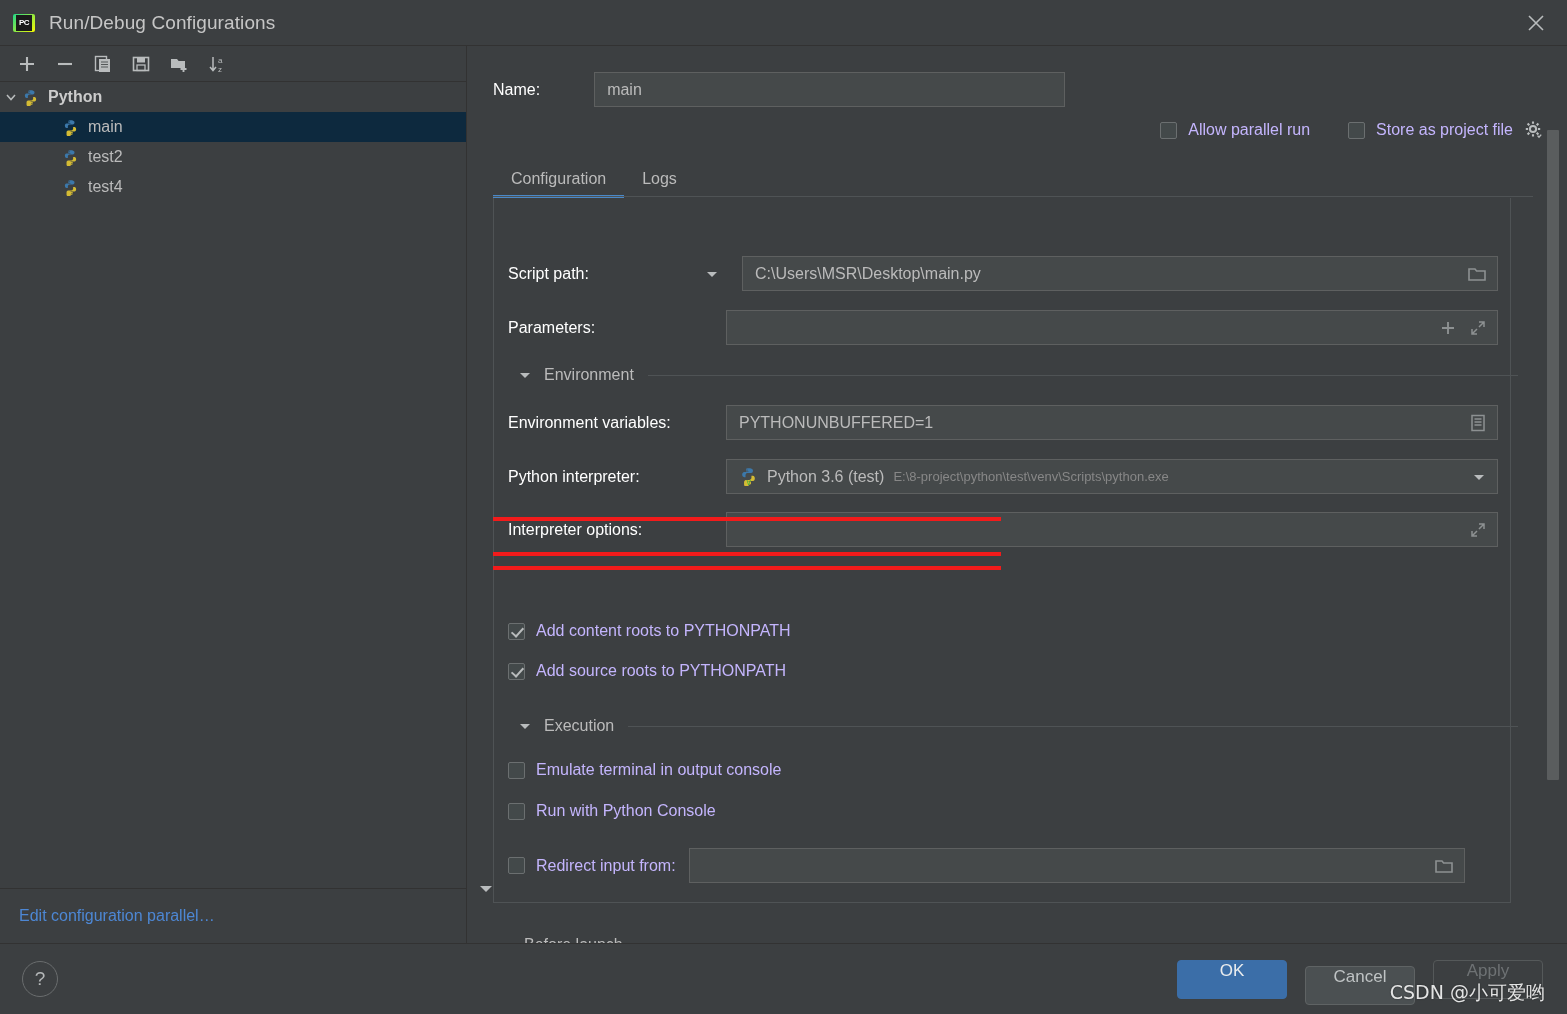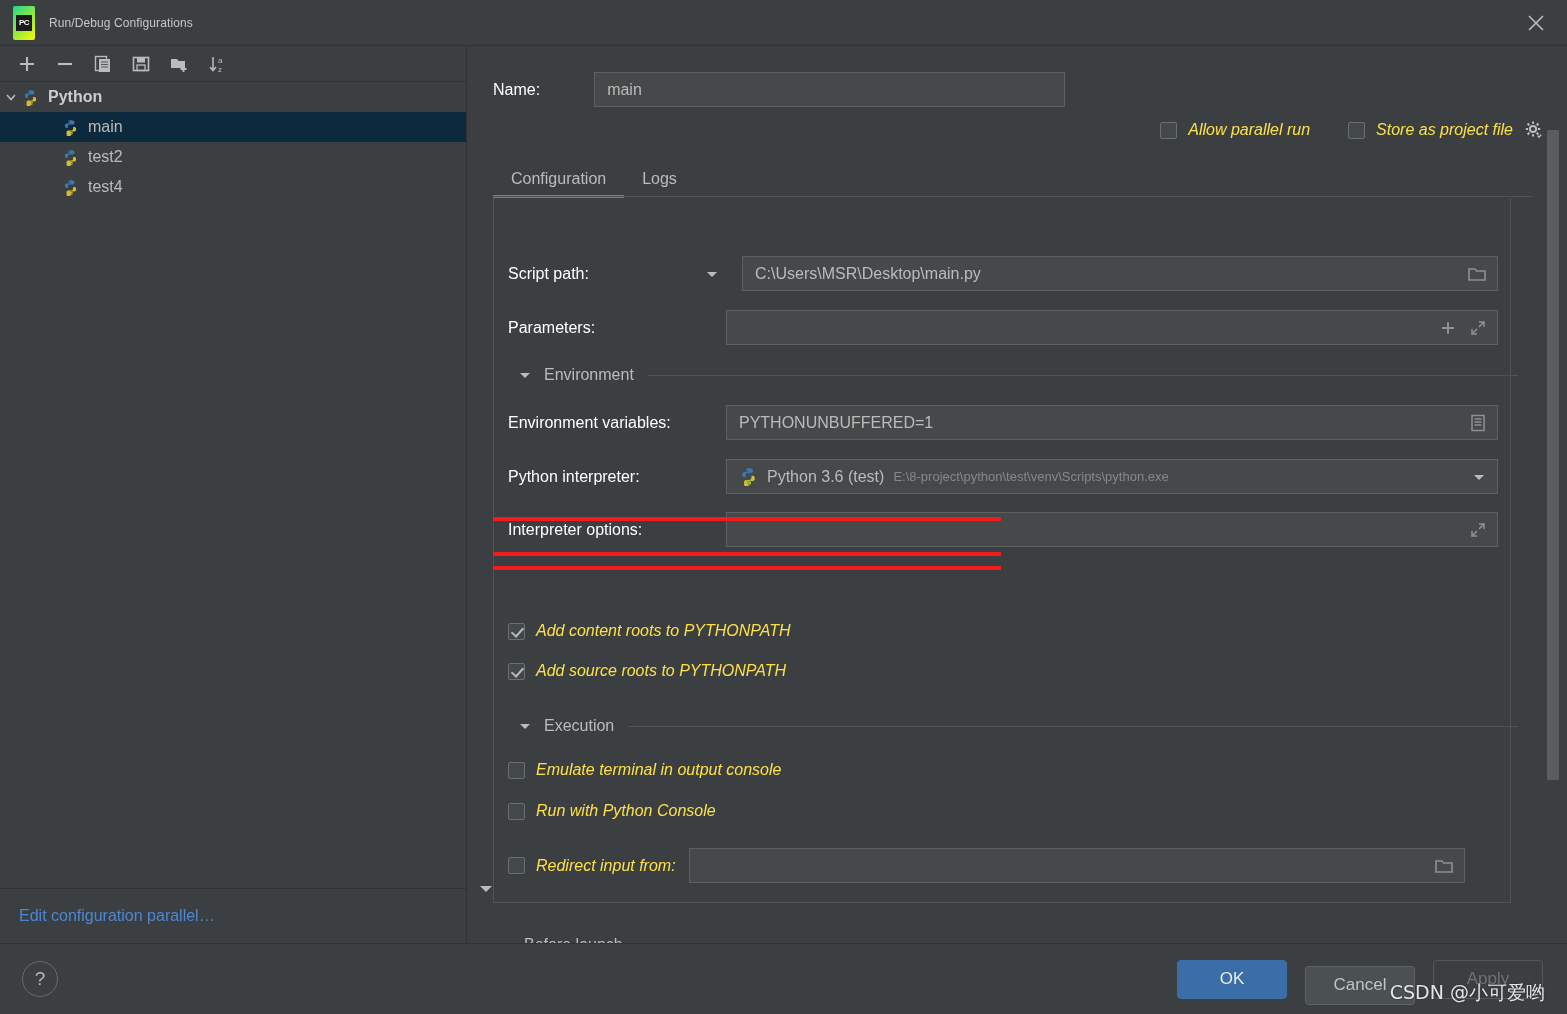--- a/index.html
+++ b/index.html
@@ -17,34 +17,34 @@
   }
 
   
   .titlebar {
     position: absolute; left: 0; top: 0; width: 1567px; height: 46px;
     background: #3c3f41;
     border-bottom: 1px solid #323232;
     display: flex; align-items: center;
   }
   .pc-icon {
-    width: 22px; height: 34px; margin-left: 13px;
+    width: 22px; height: 18px; margin-left: 13px;
     background: linear-gradient(135deg, #21d789 0%, #f9f900 100%);
     border-radius: 2px;
     display: flex; align-items: center; justify-content: center;
   }
   .pc-icon .inner {
     width: 16px; height: 16px; background: #1b1b1b;
     color: #ffffff; font-size: 8px; font-weight: bold;
     display: flex; align-items: center; justify-content: center;
     letter-spacing: -0.5px;
     font-family: "Liberation Sans", sans-serif;
   }
   .title-text {
-    margin-left: 14px; font-size: 12px; color: #c6c6c6; letter-spacing: 0.1px;
+    margin-left: 14px; font-size: 19px; color: #c6c6c6; letter-spacing: 0.1px;
   }
   .close-btn {
     position: absolute; right: 0; top: 0; width: 62px; height: 45px;
     display: flex; align-items: center; justify-content: center;
   }
   .close-btn svg { display:block; }
 
   
   .sidebar {
     position: absolute; left: 0; top: 46px; width: 467px; height: 897px;
@@ -114,21 +114,21 @@
   }
   .chk {
     width: 17px; height: 17px; border: 1px solid #6b6f70; background: #43494a;
     border-radius: 2px; flex: 0 0 auto; position: relative;
   }
   .chk.on::after {
     content: ""; position: absolute; left: 5px; top: 1px;
     width: 5px; height: 10px; border: solid #b9bcbd;
     border-width: 0 2px 2px 0; transform: rotate(42deg);
   }
-  .chk-label { font-size: 16px; color: #fde047; margin-left: 11px; font-style: italic; }
+  .chk-label { font-size: 16px; color: #c4b5fd; margin-left: 11px; }
 
   .tabs {
     position: absolute; left: 25px; top: 106px; width: 1040px;
     display: flex; align-items: flex-end; height: 46px;
   }
   .tab {
     font-size: 16px; color: #bbbbbb; padding: 0 18px 10px 18px; position: relative;
   }
   .tab.active::after {
     content: ""; position: absolute; left: 0; right: 0; bottom: 0;
@@ -186,21 +186,21 @@
     display: flex; align-items: center;
   }
   .help-btn {
     margin-left: 22px; width: 36px; height: 36px; border-radius: 50%;
     border: 1px solid #6a6d6e; color: #b4b7b8; font-size: 19px;
     display: flex; align-items: center; justify-content: center;
   }
   .btns { margin-left: auto; display: flex; align-items: center; gap: 18px; margin-right: 24px; }
   .btn {
     height: 39px; min-width: 110px; border-radius: 4px;
-    display: flex; align-items: center; justify-content: center;
+    display: flex; justify-content: center;
     font-size: 17px;
   }
   .btn.primary { background: #3b6ea8; color: #e9ecee; border: 1px solid #3b6ea8; }
   .btn.normal { background: #4b5052; color: #bfc3c4; border: 1px solid #5f6364; margin-top: 12px; }
   .btn.disabled { background: #3c3f41; color: #6e7274; border: 1px solid #55595a; }
 
   .watermark {
     position: absolute; right: 22px; bottom: 8px;
     color: #f2f2f2; opacity: 0.92; font-size: 19px;
     font-family: "DejaVu Sans", sans-serif;

